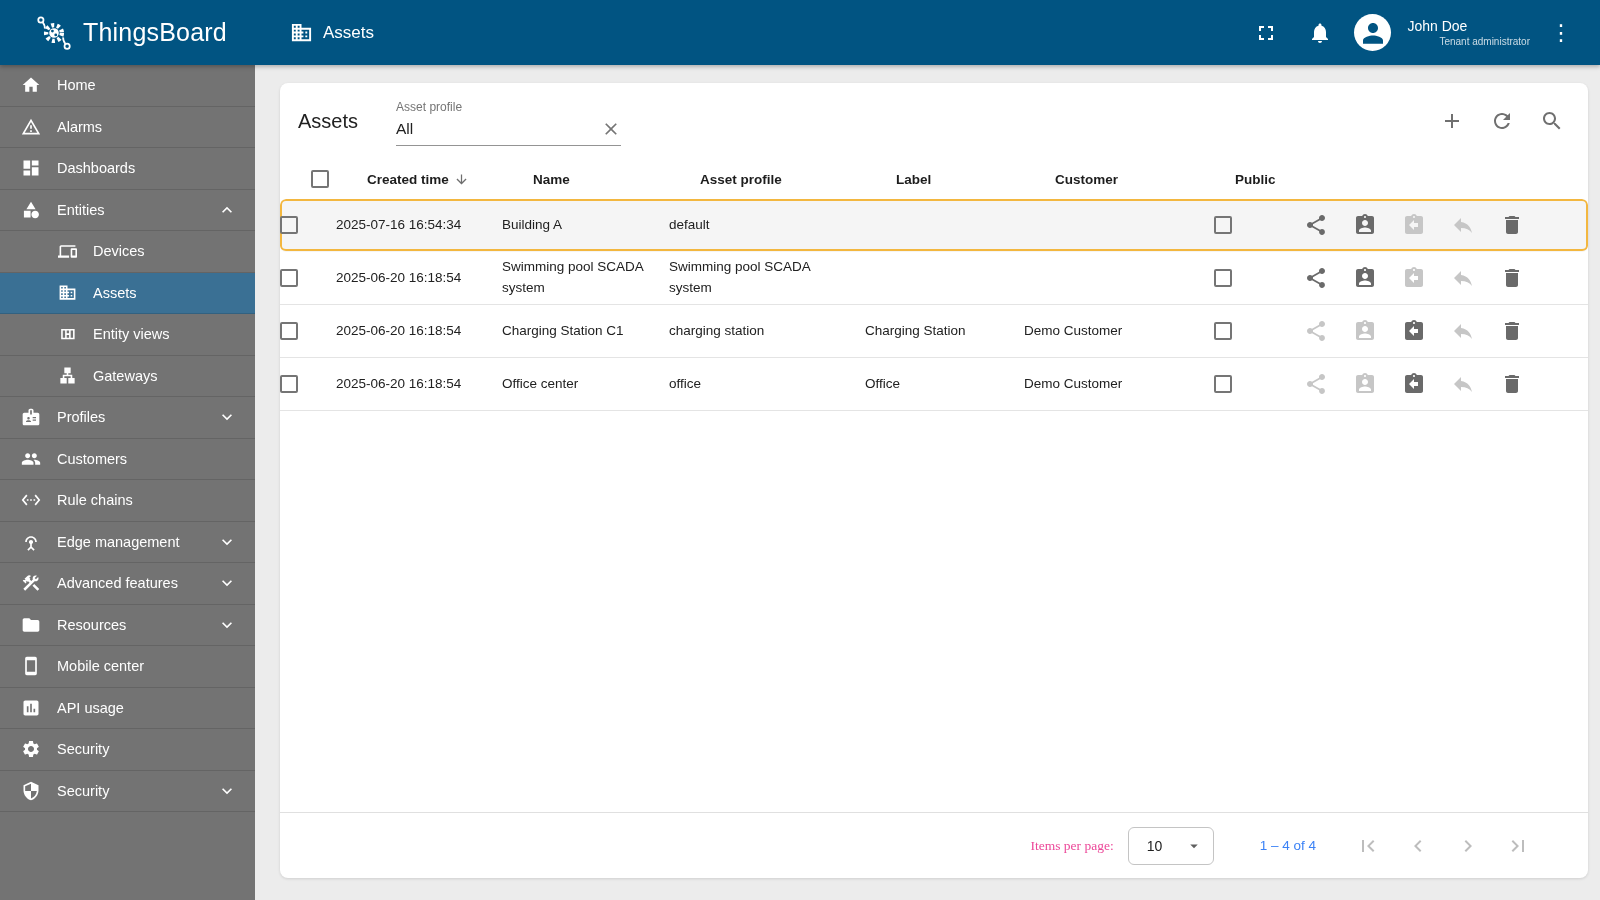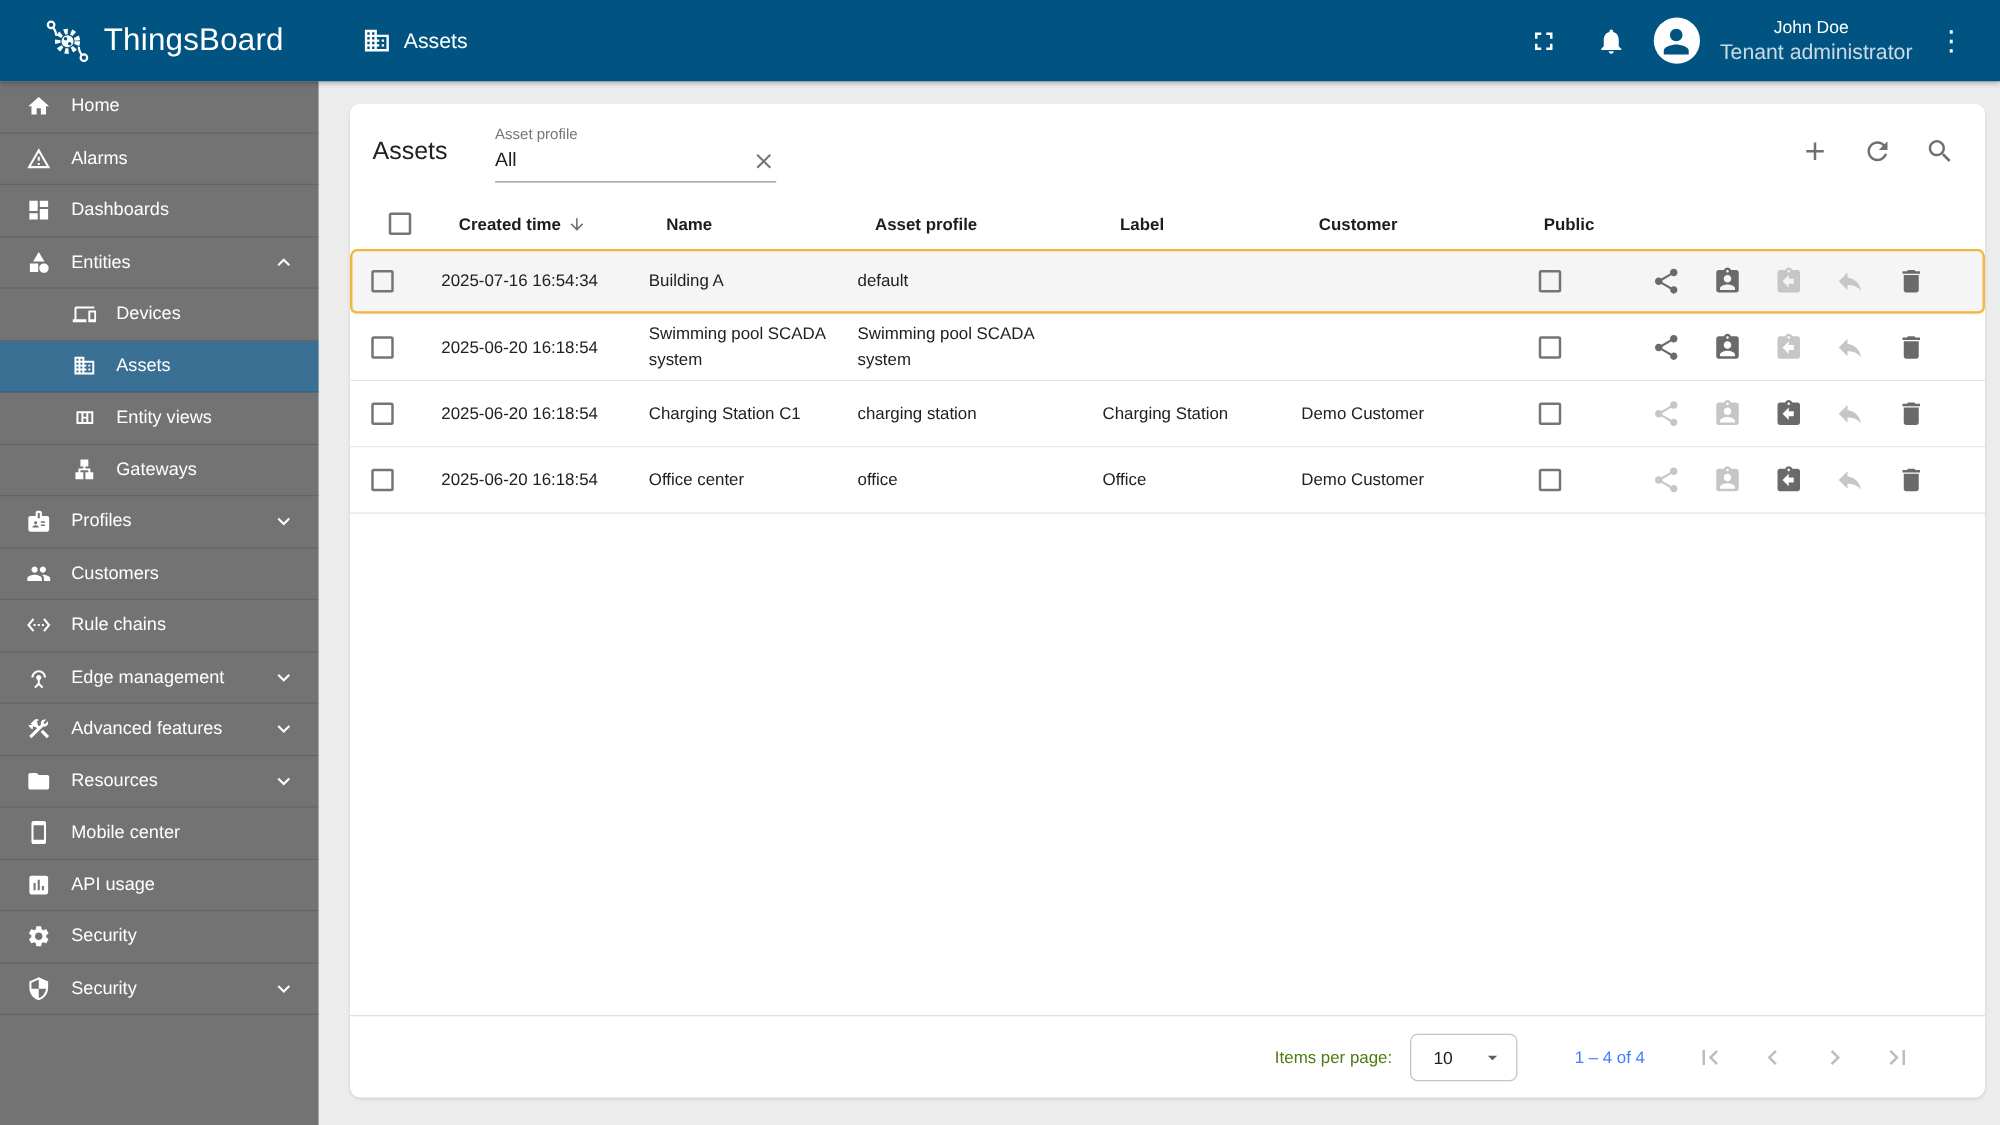--- a/index.html
+++ b/index.html
@@ -15,22 +15,22 @@
   .tb-pagehead { display:flex; align-items:center; margin-left:35px; color:#fff; }
   .tb-pagehead .icon24 { width:23px; height:23px; }
   .tb-pagehead-title { font-size:17px; font-weight:500; margin-left:10px; }
   .tb-spacer { flex:1; }
   .tb-actions { display:flex; align-items:center; gap:14px; padding-right:22px; color:#fff; }
   .tb-iconbtn { width:40px; height:40px; display:flex; align-items:center; justify-content:center; cursor:pointer; }
   .tb-iconbtn svg { width:24px; height:24px; }
   .avatar { width:37px; height:37px; border-radius:50%; background:#fff; display:flex; align-items:center; justify-content:center; }
   .avatar svg { width:30px; height:30px; color:#015482; }
   .user-block { display:flex; flex-direction:column; line-height:1.3; margin-left:2px; }
-  .user-name { font-size:14px; color:#fff;margin-left:43px; }
-  .user-role { font-size:17px; color:rgba(255,255,255,.78); }
+  .user-name { font-size:14px; color:#fff; }
+  .user-role { font-size:10px; color:rgba(255,255,255,.78);margin-left:32px; }
   .more-dots { font-size:22px; color:#fff; letter-spacing:0; line-height:1; padding:0 6px; cursor:pointer; }
 
   
   .sidebar { position:absolute; left:0; top:65px; width:255px; height:835px; background:#737373; overflow:hidden; }
   .sb-item { height:41.5px; display:flex; align-items:center; padding-left:21px; color:#fff;
              border-bottom:1px solid rgba(0,0,0,.13); cursor:pointer; position:relative; }
   .sb-item svg.mi { width:20px; height:20px; flex:0 0 20px; color:#fff; }
   .sb-label { font-size:14.5px; font-weight:500; margin-left:16px; white-space:nowrap; }
   .sb-sub { padding-left:58px; }
   .sb-sub svg.mi { width:19px; height:19px; flex:0 0 19px; }
@@ -50,38 +50,38 @@
   .filter-value { font-size:15.5px; color:#212121; flex:1; }
   .filter-clear { width:20px; height:20px; color:#757575; cursor:pointer; }
   .header-actions { margin-left:auto; display:flex; align-items:center; gap:26px; padding-right:8px; }
   .header-actions .hbtn { width:24px; height:24px; color:#707070; cursor:pointer; }
 
   
   .tgrid { display:grid; grid-template-columns:56px 166px 167px 196px 159px 180px 96px 1fr; align-items:center; }
   .thead { height:40px; flex:0 0 auto; padding-left:31px; }
   .th { font-size:13.5px; font-weight:700; color:#1d1d1d; display:flex; align-items:center; gap:5px; }
   .sort-ic { width:15px; height:15px; color:#6e6e6e; }
-  .trow { min-height:53px; border-bottom:1px solid #e4e4e4; padding-left:17px; font-size:13.5px; color:#212121;
+  .trow { min-height:53px; border-bottom:1px solid #e4e4e4; font-size:13.5px; color:#212121;
           background:#fff; }
   .trow .cell { padding-right:14px; line-height:1.55; }
   .trow-hl { background:#f5f5f5; box-shadow:inset 0 0 0 2px #f3b73f; border-radius:6px; border-bottom:1px solid transparent; }
   .cbx { width:18px; height:18px; border:2px solid #757575; border-radius:2px; background:transparent; cursor:pointer; }
   .pub-cell { display:flex; }
   .pub-cell .cbx { margin-left:10px; }
   .row-actions { display:flex; align-items:center; gap:25px; justify-content:flex-start; padding-left:4px; }
   .act { width:24px; height:24px; cursor:pointer; }
   .act-on { color:#6a6a6a; }
   .act-off { color:#c6c6c6; cursor:default; }
 
   .tfill { flex:1; }
 
   
   .pager { flex:0 0 auto; height:66px; border-top:1px solid #e0e0e0; display:flex; align-items:center;
            justify-content:flex-end; padding-right:58px; gap:0; }
-  .pp-label { font-size:13.5px; color:#4d7c0f; }
+  .pp-label { font-size:13.5px; color:#ec4899;font-family:Liberation Serif, serif; }
   .pp-select { margin-left:14px; width:86px; height:38px; border:1px solid #c4c4c4; border-radius:6px;
                display:flex; align-items:center; padding:0 10px 0 18px; cursor:pointer; }
   .pp-value { font-size:14px; color:#212121; flex:1; }
   .pp-caret { width:18px; height:18px; color:#5f5f5f; }
   .pp-range { font-size:13.5px; color:#3b82f6; margin-left:46px; margin-right:40px; }
   .pnav { display:flex; align-items:center; gap:26px; }
   .pnav .act { color:#bdbdbd; }
 </style>
 </head>
 <body>

